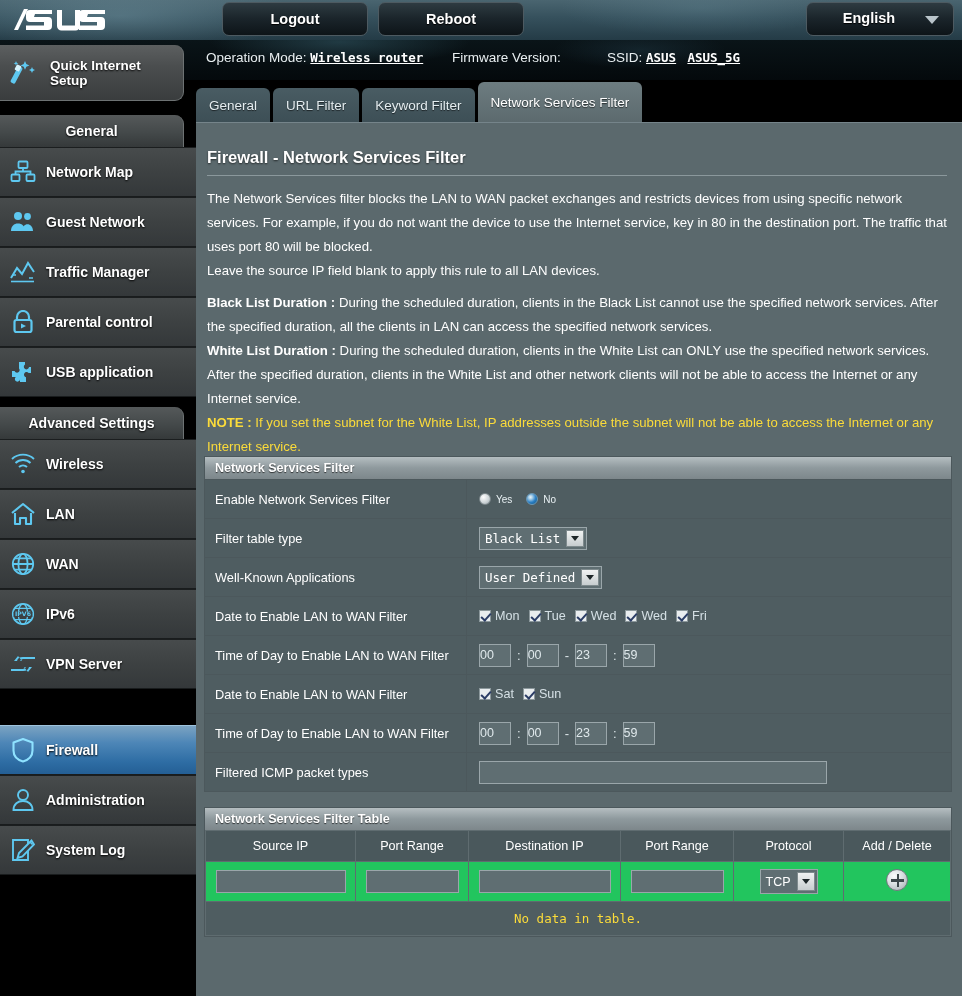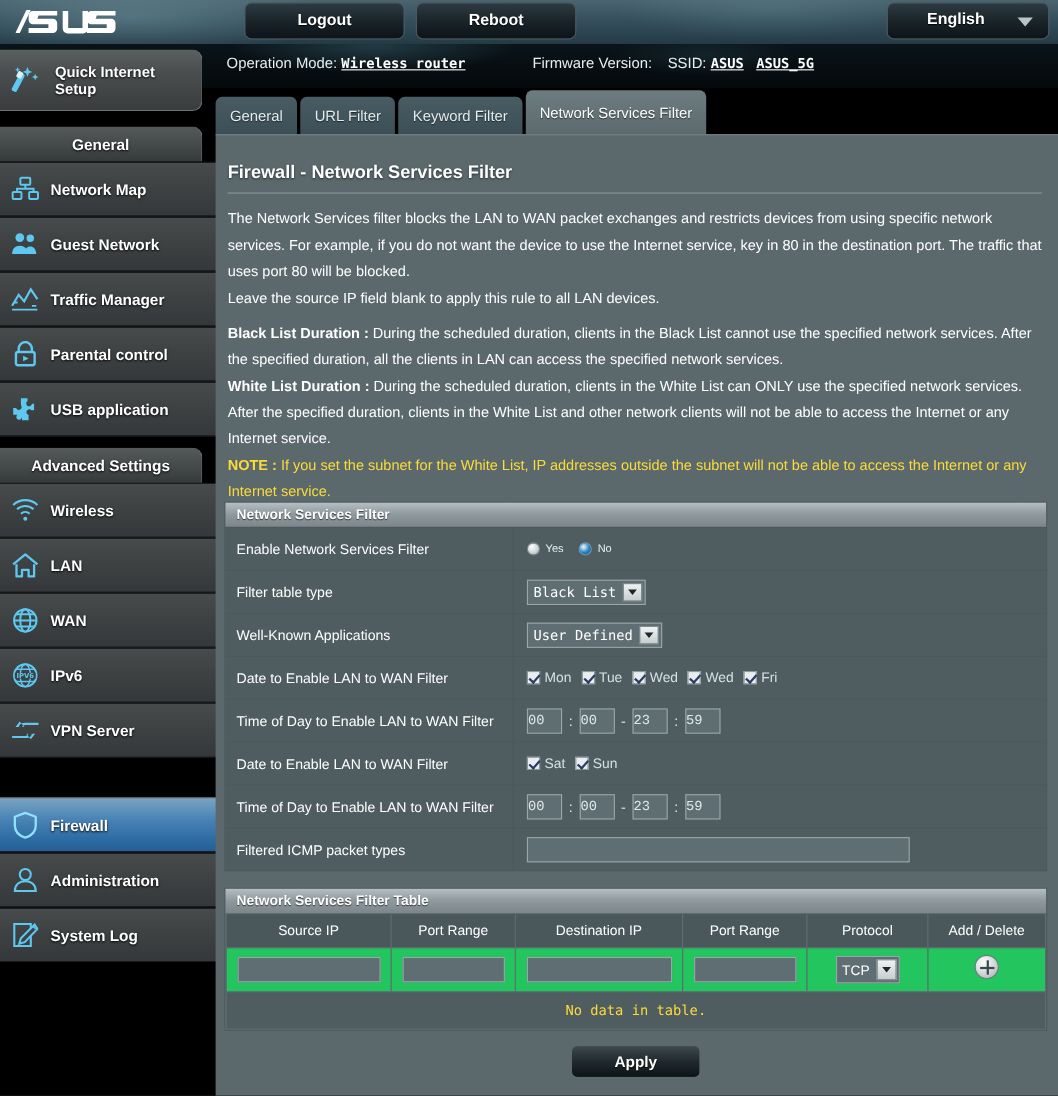--- a/index.html
+++ b/index.html
@@ -62,21 +62,21 @@
   #infobar:before {
     content: ""; position: absolute; left: 0; top: -20px; width: 962px; height: 60px;
     background: radial-gradient(ellipse 180px 34px at 340px 22px, rgba(60,105,120,.45), rgba(0,0,0,0) 72%),
                 radial-gradient(ellipse 120px 26px at 640px 30px, rgba(40,70,85,.35), rgba(0,0,0,0) 72%);
   }
   #infobar .txt {
     position: absolute; top: 10px; color: #e8eef0; font-size: 13.5px; z-index: 2;
     white-space: nowrap;
   }
   #inf-opmode { left: 206px; }
-  #inf-fw { left: 452px; margin-left: 32px; }
+  #inf-fw { left: 452px; }
   #inf-ssid { left: 607px; }
   .mono-u {
     font-family: "DejaVu Sans Mono", monospace;
     font-weight: bold; font-size: 12.5px;
     text-decoration: underline; color: #fff; cursor: pointer;
   }
 
   
   #sidebar { position: absolute; left: 0; top: 45px; width: 186px; }
   .side-block { margin-bottom: 10px; }
@@ -212,21 +212,21 @@
     background: #e9edef; border: 1px solid #8c989c;
     position: relative;
   }
   .cbx.on .bx:after {
     content: ""; position: absolute; left: 3px; top: 0px;
     width: 4px; height: 8px; border: solid #2b3d66;
     border-width: 0 2px 2px 0; transform: rotate(42deg);
   }
   .tfield {
     height: 23px; background: #5f6e72; border: 1px solid #9aa6aa;
-    color: #dfe8eb; font-family: Liberation Mono, monospace; font-size: 12.5px;
+    color: #dfe8eb; font-family: Liberation Sans, sans-serif; font-size: 12.5px;
     padding: 0 0; outline: none;
   }
   .tsep { color: #dde6e9; font-size: 13px; margin: 0 6px; }
 
   
   .dt { width: 100%; border-collapse: collapse; }
   .dt th {
     background: #4a585c; border: 1px solid #5f6c70;
     color: #fff; font-size: 12.6px; font-weight: normal; height: 31px;
   }
@@ -642,16 +642,13 @@
           </td>
           <td><span class="plus"></span></td>
         </tr>
         <tr>
           <td class="nodata" colspan="6">No data in table.</td>
         </tr>
       </tbody>
     </table>
   </div>
 
-  <div id="apply-wrap" style="top:827px;">
-    <div id="apply-btn">Apply</div>
-  </div>
 </div>
 
 </body></html>

